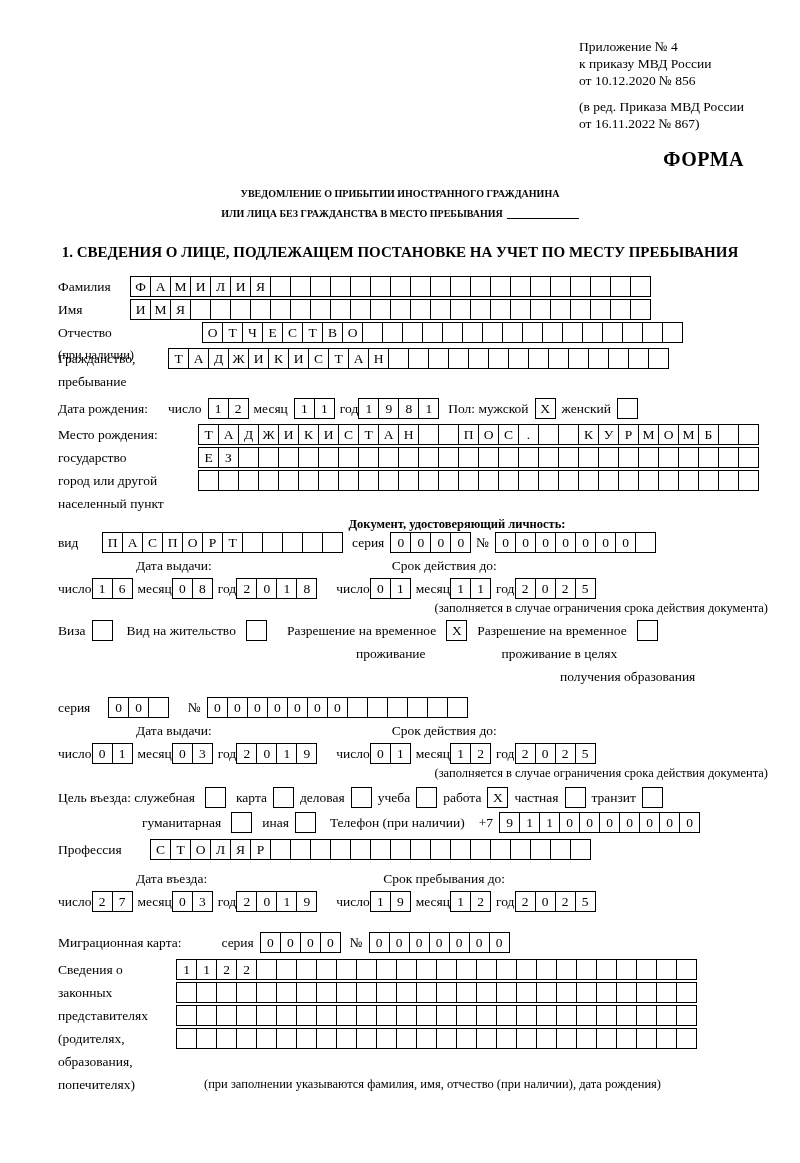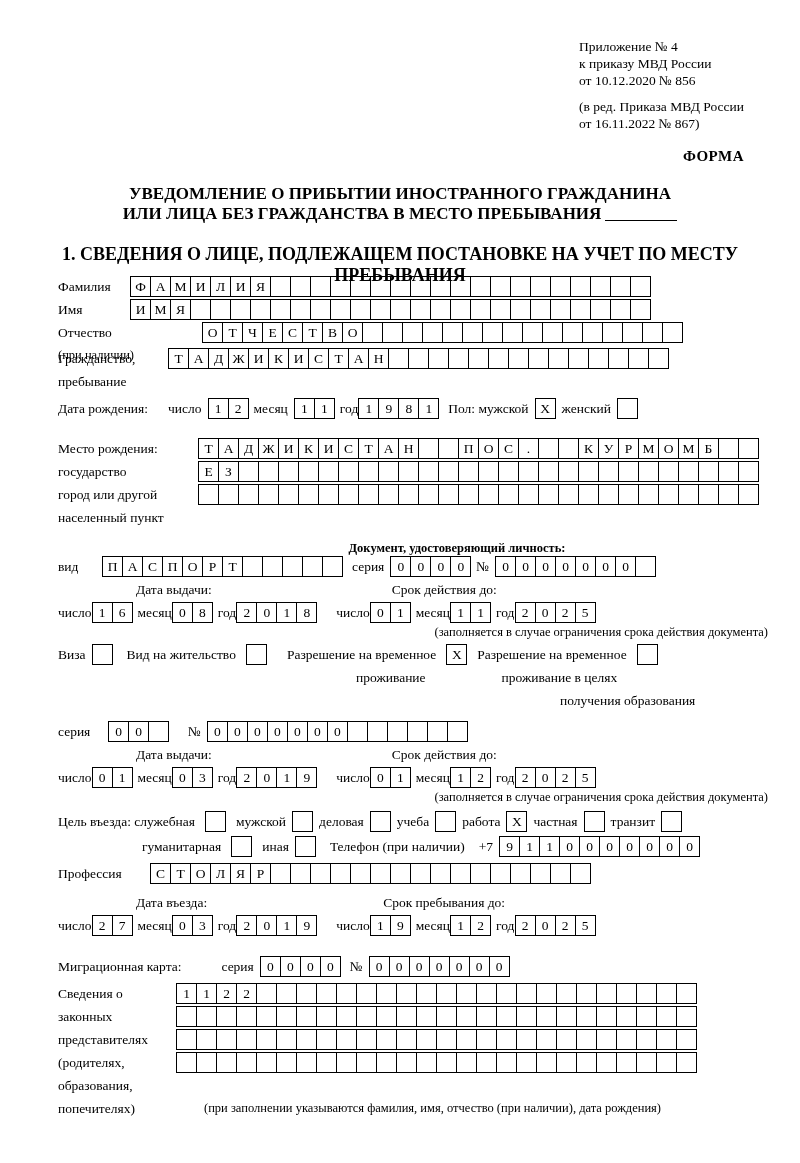--- a/index.html
+++ b/index.html
@@ -21,44 +21,44 @@
     top:38px; right:56px;
     font-size:13.5px;
     line-height:17px;
     text-align:left;
   }
   .header .gap{height:9px;}
   .forma{
     position:absolute;
     top:148px; right:56px;
     font-weight:bold;
-    font-size:15px;
+    font-size:20px;
     letter-spacing:0.5px;
   }
   .title{
     position:absolute;
     top:184px; left:0; right:0;
     text-align:center;
     font-weight:bold;
-    font-size:17px;
+    font-size:10px;
     line-height:20px;
   }
   .title .u{
     display:inline-block;
     width:72px;
     border-bottom:1px solid #000;
     vertical-align:-2px;
     margin-left:4px;
   }
   .section1{
     position:absolute;
     top:244px; left:0; right:0;
     text-align:center;
     font-weight:bold;
-    font-size:18px;
+    font-size:15px;
   }
   .body{
     position:absolute;
     top:276px; left:58px; right:24px;
     font-size:13.5px;
   }
   .row{
     display:flex;
     align-items:center;
     min-height:21px;
@@ -279,21 +279,21 @@
       <span class="sp10"></span>
       <span class="lbl">Пол: мужской</span>
       <span class="sp6"></span>
       <span class="chk">X</span>
       <span class="sp6"></span>
       <span class="lbl">женский</span>
       <span class="sp6"></span>
       <span class="chk"></span>
     </div>
 
-    <div class="row" style="margin-top:19px">
+    <div class="row" style="margin-top:5px">
       <span class="lbl" style="width:140px">Место рождения:</span>
       <span class="boxes" id="cells-bp1">
           <span class="bx">Т</span>
           <span class="bx">А</span>
           <span class="bx">Д</span>
           <span class="bx">Ж</span>
           <span class="bx">И</span>
           <span class="bx">К</span>
           <span class="bx">И</span>
           <span class="bx">С</span>
@@ -382,21 +382,21 @@
           <span class="bx"></span>
           <span class="bx"></span>
           <span class="bx"></span>
           <span class="bx"></span>
         </span>
     </div>
     <div class="row">
       <span class="lbl" style="width:140px">населенный пункт</span>
     </div>
 
-    <div class="docline" style="margin-top:13px;margin-left:80px">Документ, удостоверяющий личность:</div>
+    <div class="docline" style="margin-top:3px;margin-left:80px">Документ, удостоверяющий личность:</div>
 
     <div class="row">
       <span class="lbl" style="width:44px">вид</span>
       <span class="boxes" id="cells-doc">
           <span class="bx">П</span>
           <span class="bx">А</span>
           <span class="bx">С</span>
           <span class="bx">П</span>
           <span class="bx">О</span>
           <span class="bx">Р</span>
@@ -587,21 +587,21 @@
         </span>
     </div>
 
     <div class="note" style="padding-right:8px">(заполняется в случае ограничения срока действия документа)</div>
 
     <div class="row" style="margin-top:6px">
       <span class="lbl">Цель въезда: служебная</span>
       <span class="sp10"></span>
       <span class="chk"></span>
       <span class="sp10"></span>
-      <span class="lbl">мужской</span>
+      <span class="lbl">карта</span>
       <span class="sp6"></span>
       <span class="chk"></span>
       <span class="sp6"></span>
       <span class="lbl">деловая</span>
       <span class="sp6"></span>
       <span class="chk"></span>
       <span class="sp6"></span>
       <span class="lbl">учеба</span>
       <span class="sp6"></span>
       <span class="chk"></span>

